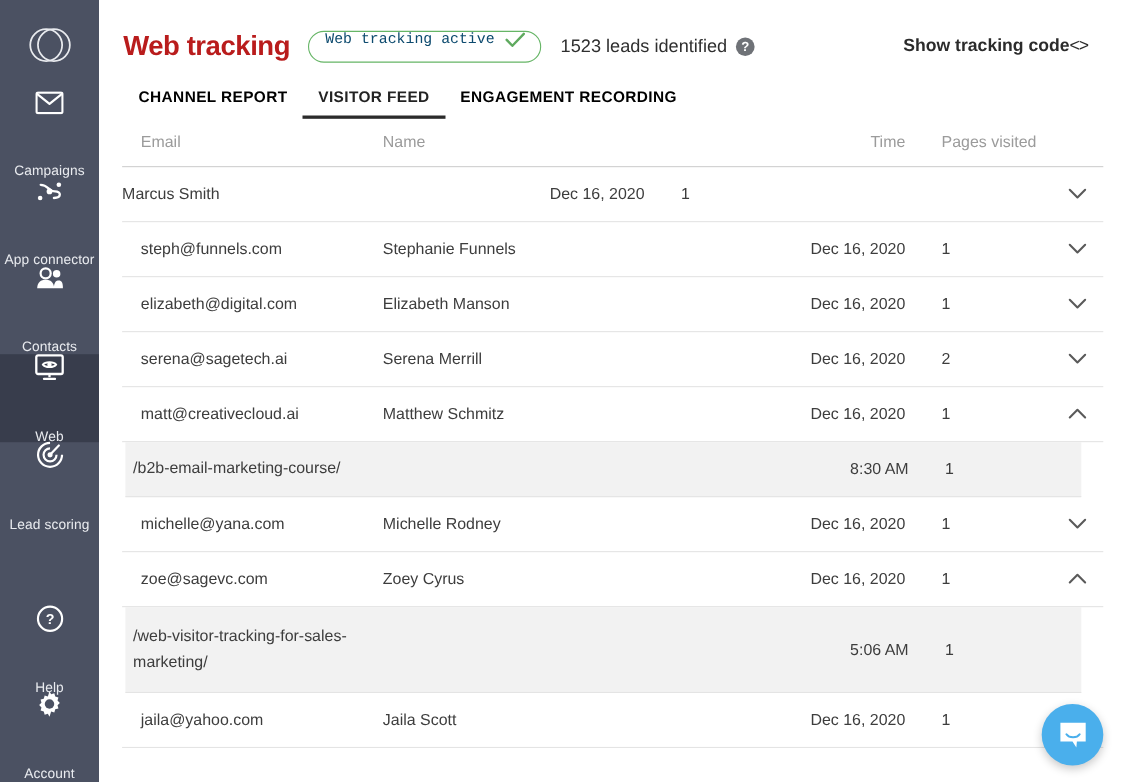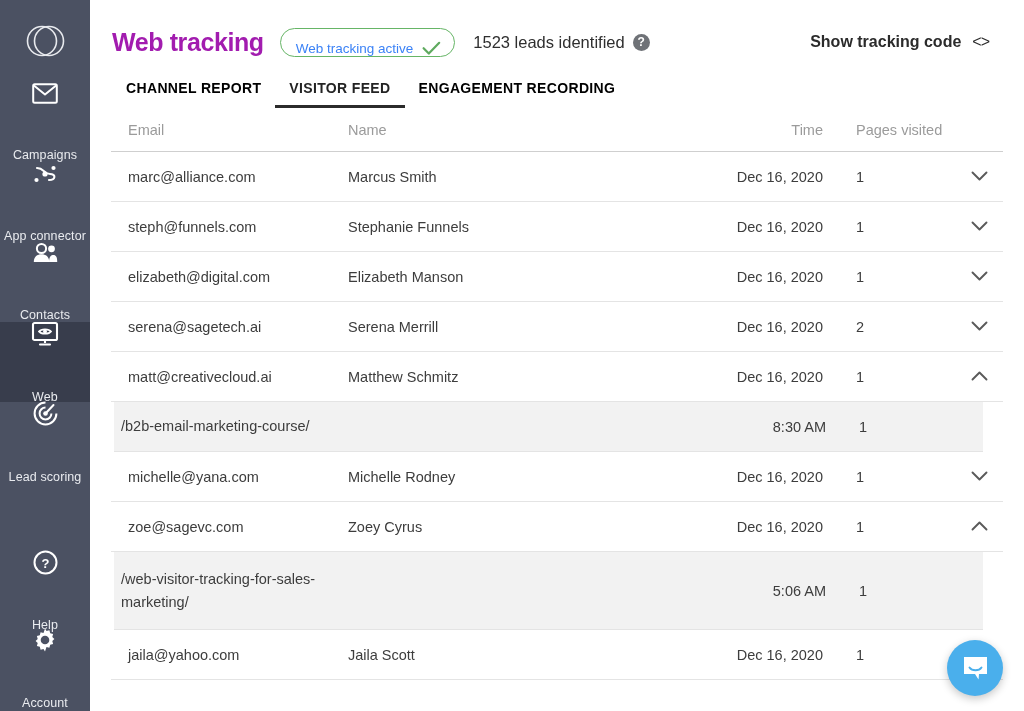--- a/index.html
+++ b/index.html
@@ -57,55 +57,56 @@
 
   
   .page-header {
     display: flex; align-items: center;
     padding: 18px 22px 0 22px;
     height: 66px;
   }
   .page-title {
     font-size: 25px;
     font-weight: bold;
-    color: #a21caf;
+    color: #b91c1c;
     letter-spacing: -.4px;
     white-space: nowrap;
   }
   .status-pill {
     margin-left: 16px;
     border: 1.6px solid #66b566;
     border-radius: 18px;
     height: 29px;
     padding: 0 13px 0 15px;
-    display: flex; align-items: flex-end; gap: 9px;
-    color: #3b82f6;
+    display: flex; align-items: flex-start; gap: 9px;
+    color: #0c4a6e;
     font-size: 13.5px;
     white-space: nowrap;
     cursor: pointer;
+    font-family: Liberation Mono, monospace;
   }
   .status-pill .check { display: flex; align-items: center; }
   .leads-count {
     margin-left: 18px;
     font-size: 16.5px;
     color: #2f2f2f;
     white-space: nowrap;
     display: flex; align-items: center; gap: 8px;
   }
   .help-dot {
     width: 17px; height: 17px; border-radius: 50%;
     background: #6f7277; color: #fff;
     font-size: 12px; font-weight: bold;
     display: flex; align-items: center; justify-content: center;
     cursor: pointer;
     line-height: 1;
   }
   .header-right {
     margin-left: auto;
-    display: flex; align-items: center; gap: 11px;
+    display: flex; align-items: center; 
     padding-right: 13px;
   }
   .show-code {
     font-size: 16px; font-weight: bold; color: #2b2b2b;
     white-space: nowrap; cursor: pointer;
   }
   .code-glyph { font-size: 16px; color: #2b2b2b; cursor: pointer; letter-spacing:-1px;}
 
   
   .tabs {
@@ -312,21 +313,20 @@
 
       <div class="trow thead">
         <div class="c c-email">Email</div>
         <div class="c c-name">Name</div>
         <div class="c c-time">Time</div>
         <div class="c c-pages">Pages visited</div>
         <div class="c-chev"></div>
       </div>
 
       <div class="trow">
-        <div class="c c-email">marc@alliance.com</div>
         <div class="c c-name">Marcus Smith</div>
         <div class="c c-time">Dec 16, 2020</div>
         <div class="c c-pages">1</div>
         <div class="c-chev">
           <span class="chev">
             <svg width="17" height="11" viewBox="0 0 17 11">
                 <path d="M1.5 1.5 L8.5 8.5 L15.5 1.5" fill="none" stroke="#5a5a5a" stroke-width="1.9" stroke-linecap="round" stroke-linejoin="round"></path>
               </svg>
           </span>
         </div>

